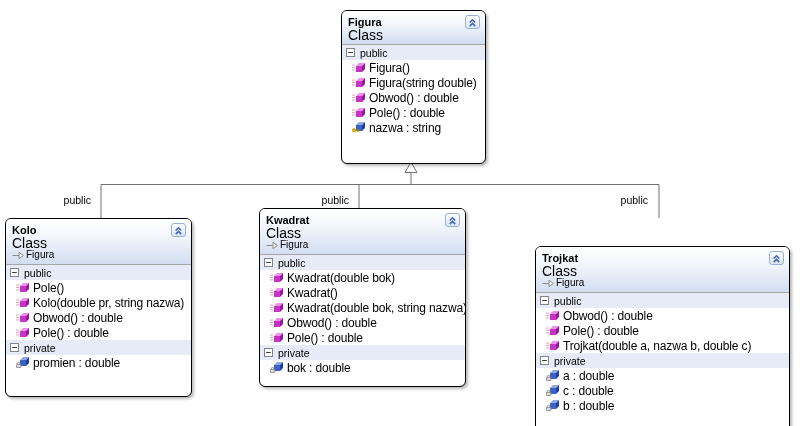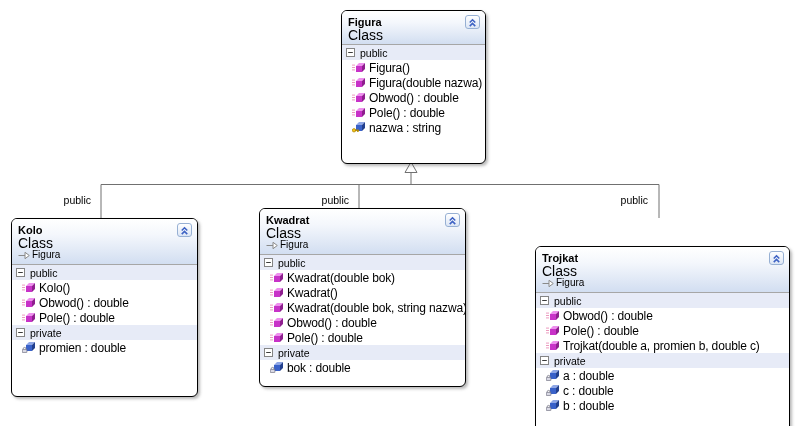--- a/index.html
+++ b/index.html
@@ -10,21 +10,21 @@
   .connector-svg{position:absolute;left:0;top:0;z-index:0;}
   .conn-label{position:absolute;width:60px;text-align:right;font-size:10.5px;color:#000;z-index:1;}
   #conn-label-0{left:31px;top:194px;}
   #conn-label-1{left:289px;top:194px;}
   #conn-label-2{left:588px;top:194px;}
 
   
   .classbox{position:absolute;z-index:2;background:#ffffff;border:1px solid #000000;
             border-radius:6px;box-shadow:2px 2px 3px rgba(100,100,100,.45);overflow:hidden;}
   #box-figura {left:341px;top:10px;width:143px;height:152px;}
-  #box-kolo   {left:11px;top:218px;width:185px;height:177px;}
+  #box-kolo   {left:5px;top:218px;width:185px;height:177px;}
   #box-kwadrat{left:259px;top:208px;width:205px;height:177px;}
   #box-trojkat{left:535px;top:218px;width:253px;height:201px;margin-top:28px;}
 
   .box-header{position:relative;padding:4px 6px 3px 6px;
               background:linear-gradient(#ffffff 0%,#f4f7fc 35%,#d2def1 100%);
               border-bottom:1px solid #a6a6a6;}
   .box-title{font-size:11px;font-weight:bold;line-height:14px;}
   .box-stereotype{font-size:14px;line-height:12px;}
   .box-base{font-size:10px;line-height:12px;display:flex;align-items:center;gap:2px;}
 
@@ -122,21 +122,21 @@
     <div class="member">
       <svg class="icon" width="13" height="11">
           <use href="#ic-method"></use>
         </svg>
       <span class="mtext">Figura()</span>
     </div>
     <div class="member">
       <svg class="icon" width="13" height="11">
           <use href="#ic-method"></use>
         </svg>
-      <span class="mtext">Figura(double nazwa)</span>
+      <span class="mtext">Figura(string double)</span>
     </div>
     <div class="member">
       <svg class="icon" width="13" height="11">
           <use href="#ic-method"></use>
         </svg>
       <span class="mtext">Obwod() : double</span>
     </div>
     <div class="member">
       <svg class="icon" width="13" height="11">
           <use href="#ic-method"></use>
@@ -170,21 +170,27 @@
     <div class="section-bar">
       <svg class="icon" width="9" height="9">
           <use href="#ic-minus"></use>
         </svg>
       <span>public</span>
     </div>
     <div class="member">
       <svg class="icon" width="13" height="11">
           <use href="#ic-method"></use>
         </svg>
-      <span class="mtext">Kolo()</span>
+      <span class="mtext">Pole()</span>
+    </div>
+    <div class="member">
+      <svg class="icon" width="13" height="11">
+          <use href="#ic-method"></use>
+        </svg>
+      <span class="mtext">Kolo(double pr, string nazwa)</span>
     </div>
     <div class="member">
       <svg class="icon" width="13" height="11">
           <use href="#ic-method"></use>
         </svg>
       <span class="mtext">Obwod() : double</span>
     </div>
     <div class="member">
       <svg class="icon" width="13" height="11">
           <use href="#ic-method"></use>
@@ -302,21 +308,21 @@
     <div class="member">
       <svg class="icon" width="13" height="11">
           <use href="#ic-method"></use>
         </svg>
       <span class="mtext">Pole() : double</span>
     </div>
     <div class="member">
       <svg class="icon" width="13" height="11">
           <use href="#ic-method"></use>
         </svg>
-      <span class="mtext">Trojkat(double a, promien b, double c)</span>
+      <span class="mtext">Trojkat(double a, nazwa b, double c)</span>
     </div>
     <div class="section-bar">
       <svg class="icon" width="9" height="9">
           <use href="#ic-minus"></use>
         </svg>
       <span>private</span>
     </div>
     <div class="member">
       <svg class="icon" width="13" height="11">
           <use href="#ic-field-lock"></use>

